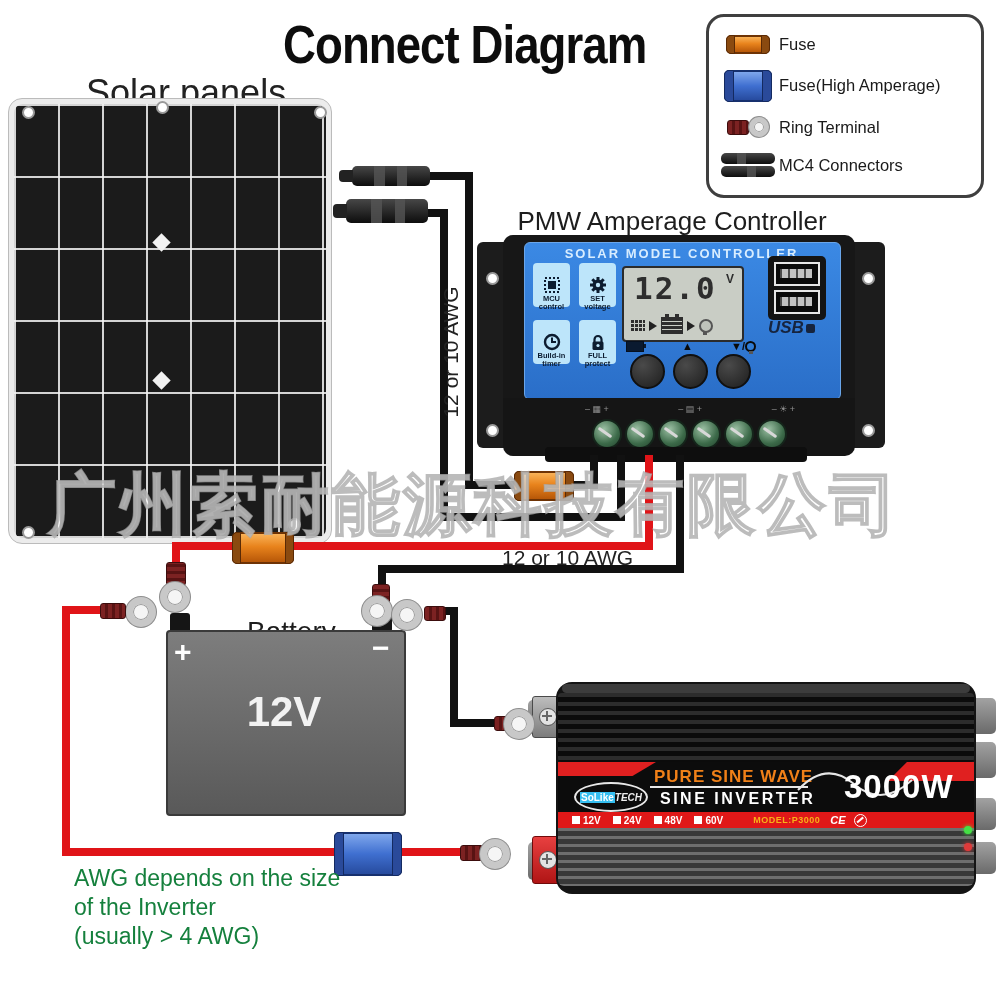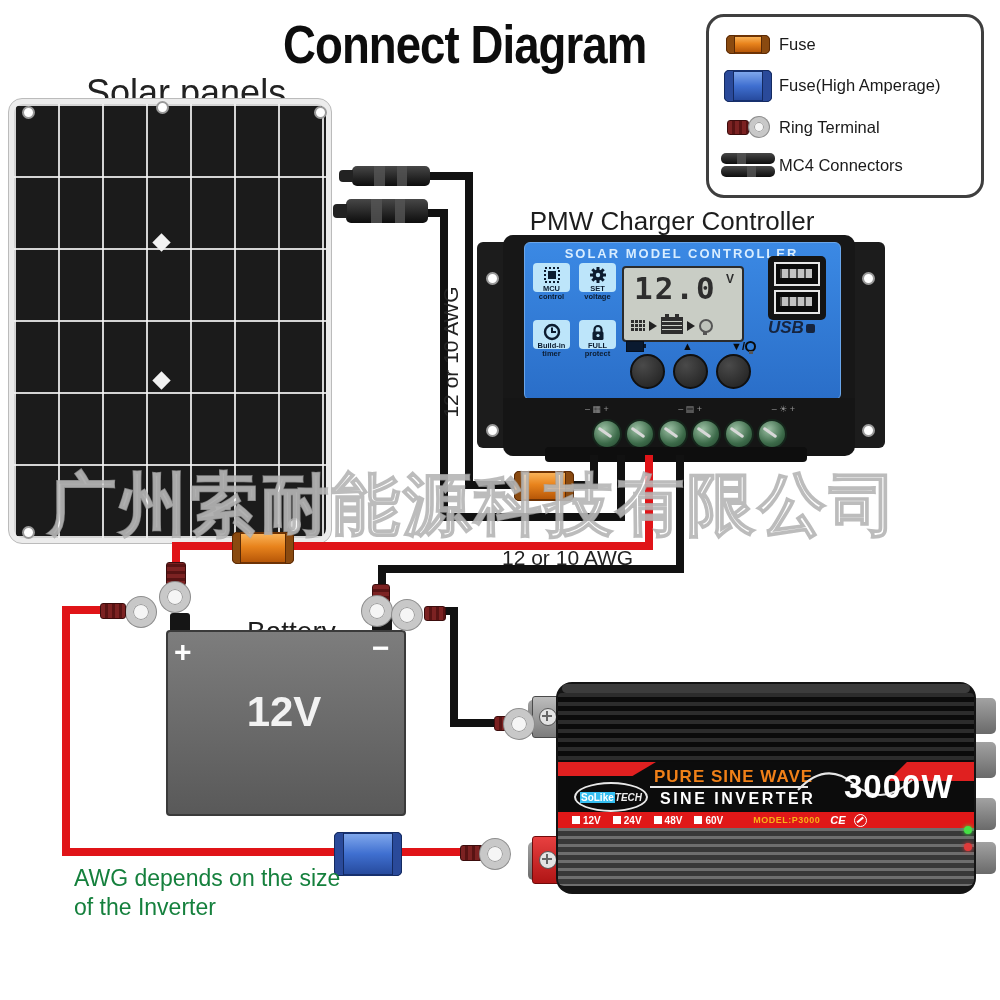--- a/index.html
+++ b/index.html
@@ -61,22 +61,22 @@
   .mc4 .nose{position:absolute;left:-13px;top:20%;width:14px;height:60%;background:#222;border-radius:4px 0 0 4px;}
 
   
   .ctrl{z-index:5;}
   .ear{position:absolute;background:#1c1c1c;border-radius:6px;}
   .ctrl-body{position:absolute;left:503px;top:235px;width:352px;height:212px;background:#171717;border-radius:10px;}
   .ctrl-face{position:absolute;left:524px;top:242px;width:315px;height:156px;border-radius:6px;
              background:linear-gradient(180deg,#3b89e4,#2a6ec8);border:1px solid #6aa6ea;}
   .ctrl-head{position:absolute;left:524px;top:246px;width:315px;text-align:center;font-size:13px;font-weight:bold;
              letter-spacing:2px;color:#d8edff;}
-  .tile{position:absolute;width:37px;height:29px;background:#bde5fa;border-radius:4px;display:flex;
-        flex-direction:column;align-items:center;justify-content:flex-start;padding-top:3px;box-sizing:border-box;}
+  .tile{position:absolute;width:37px;height:44px;background:#bde5fa;border-radius:4px;display:flex;
+        flex-direction:column;align-items:center;justify-content:flex-start;padding-top:13px;box-sizing:border-box;}
   .tile .tl{font-size:7.5px;font-weight:bold;color:#0c1c30;text-align:center;line-height:1.1;margin-top:1px;}
   .lcd{position:absolute;left:622px;top:266px;width:118px;height:72px;background:#c9cdc5;border:2px solid #2b2b2b;
        border-radius:4px;}
   .lcd-val{position:absolute;left:10px;top:2px;font-family:"DejaVu Sans Mono",monospace;font-weight:bold;
            font-size:31px;color:#2e2e2e;letter-spacing:2px;}
   .lcd-unit{position:absolute;right:8px;top:4px;font-size:12px;font-weight:bold;color:#2e2e2e;}
   .lcd-icons{position:absolute;left:6px;bottom:6px;display:flex;align-items:center;gap:4px;}
   .gl-solar{width:15px;height:13px;background-color:#2e2e2e;
       background-image:repeating-linear-gradient(90deg,#c9cdc5 0 1px,transparent 1px 4px),
                        repeating-linear-gradient(0deg,#c9cdc5 0 1px,transparent 1px 4px);}
@@ -256,21 +256,21 @@
   <div class="ring" style="left:126px;top:597px;"></div>
   <div class="crimp" style="left:100px;top:603px;width:24px;height:14px;"></div>
   <div class="wire wr" style="left:62px;top:606px;width:42px;height:8px;"></div>
   <div class="wire wr" style="left:62px;top:606px;width:8px;height:250px;"></div>
   <div class="wire wr" style="left:62px;top:848px;width:280px;height:8px;"></div>
   <div class="fuse fuse-b" style="left:334px;top:832px;width:64px;height:40px;"></div>
   <div class="wire wr" style="left:398px;top:848px;width:72px;height:8px;"></div>
   <div class="crimp" style="left:460px;top:845px;width:22px;height:14px;"></div>
   <div class="ring" style="left:480px;top:839px;"></div>
 
-  <div class="abs ctrl-title">PMW Charger Controller</div>
+  <div class="abs ctrl-title">PMW Amperage Controller</div>
   <div class="ctrl">
     <div class="ear" style="left:477px;top:242px;width:34px;height:206px;"></div>
     <div class="ear" style="left:847px;top:242px;width:38px;height:206px;"></div>
     <div class="hole" style="left:486px;top:272px;z-index:6;"></div>
     <div class="hole" style="left:486px;top:424px;z-index:6;"></div>
     <div class="hole" style="left:862px;top:272px;z-index:6;"></div>
     <div class="hole" style="left:862px;top:424px;z-index:6;"></div>
     <div class="ctrl-body"></div>
     <div class="ctrl-face"></div>
     <div class="ctrl-head">SOLAR MODEL CONTROLLER</div>
@@ -424,16 +424,17 @@
   </div>
   <div class="led" style="left:964px;top:826px;background:#45e045;box-shadow:0 0 4px #45e045;"></div>
   <div class="led" style="left:964px;top:843px;background:#e03a3a;box-shadow:0 0 4px #e03a3a;"></div>
 
   <div class="abs awg-v">12 or 10 AWG</div>
   <div class="abs awg-h">12 or 10 AWG</div>
 
   <div class="abs note">
     <div>AWG depends on the size</div>
     <div>of the Inverter</div>
+    <div>(usually &gt; 4 AWG)</div>
   </div>
 
   <div class="abs watermark">广州索耐能源科技有限公司</div>
 </div>
 
 </body></html>

